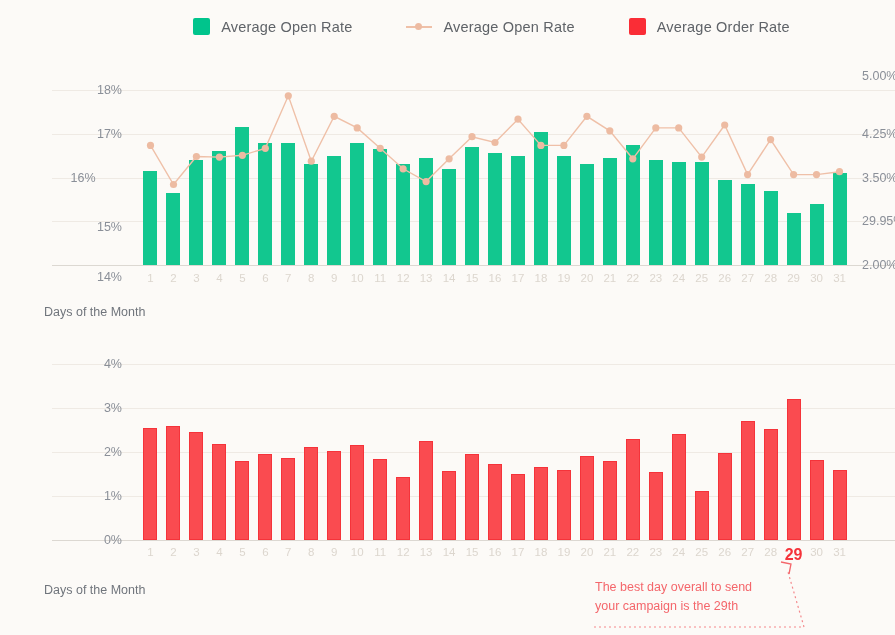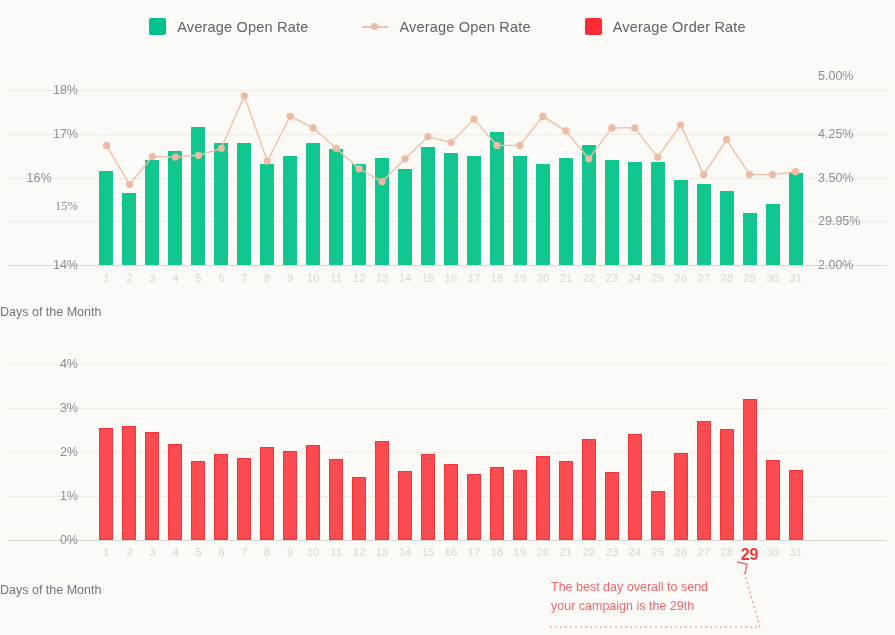--- a/index.html
+++ b/index.html
@@ -3,21 +3,21 @@
 <meta charset="utf-8">
 <style>
   html,body{margin:0;padding:0;}
   body{
     width:895px;height:635px;
     background:#FCFAF7;
     font-family:"Liberation Sans", sans-serif;
     overflow:hidden;
     position:relative;
   }
-  .wrap{position:absolute;inset:0;}
+  .wrap{position:absolute;inset:0;margin-left:44px;}
 
   
   .legend{
     position:absolute;left:0;top:18px;width:895px;
     display:flex;justify-content:center;align-items:center;gap:54px;
   }
   .legend-item{display:flex;align-items:center;gap:11px;}
   .legend-label{font-size:14.5px;color:#5f6368;letter-spacing:.2px;}
   .sw-square{width:17px;height:17px;border-radius:2px;display:block;}
   .sw-line{width:26px;height:17px;position:relative;display:block;}
@@ -84,22 +84,22 @@
 
   <div class="chart" id="chart-top" style="top:75px;height:225px;">
     <div id="top-grid">
         <div class="grid-line" style="top: 15px;"></div>
         <div class="grid-line" style="top: 58.75px;"></div>
         <div class="grid-line" style="top: 102.5px;"></div>
         <div class="grid-line" style="top: 146.25px;"></div>
         <div class="grid-line base" style="top: 190px;"></div>
       </div>
     <div id="top-ylabels-left">
-        <div class="y-lab y-left" style="top: 190px;">14%</div>
-        <div class="y-lab y-left" style="top: 131px; font-family: Liberation Serif, serif;">15%</div>
+        <div class="y-lab y-left" style="top: 202px;">14%</div>
+        <div class="y-lab y-left" style="top: 152px;">15%</div>
         <div class="y-lab y-left" style="top: 102.5px; text-align: center;">16%</div>
         <div class="y-lab y-left" style="top: 58.75px;">17%</div>
         <div class="y-lab y-left" style="top: 15px;">18%</div>
       </div>
     <div id="top-ylabels-right">
         <div class="y-lab y-right" style="top: 190px;">2.00%</div>
         <div class="y-lab y-right" style="top: 146.25px;">29.95%</div>
         <div class="y-lab y-right" style="top: 102.5px;">3.50%</div>
         <div class="y-lab y-right" style="top: 58.75px;">4.25%</div>
         <div class="y-lab y-right" style="top: 1px;">5.00%</div>

